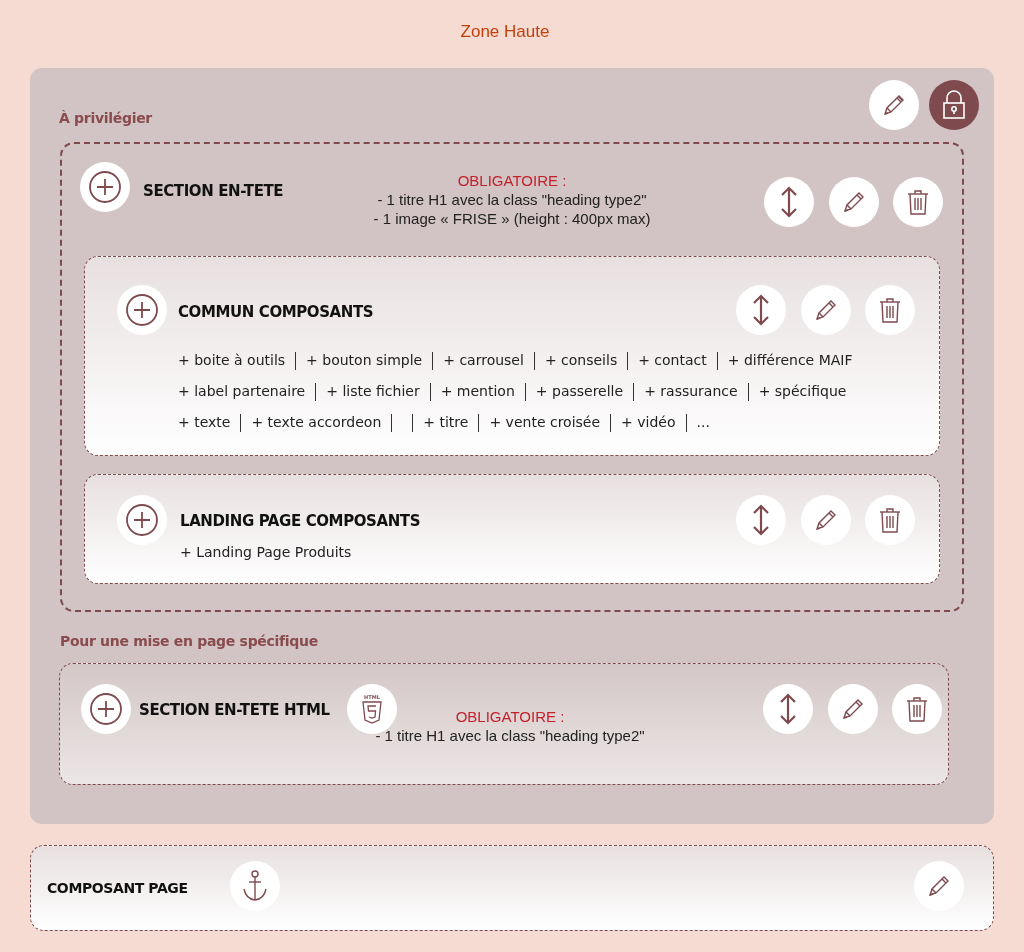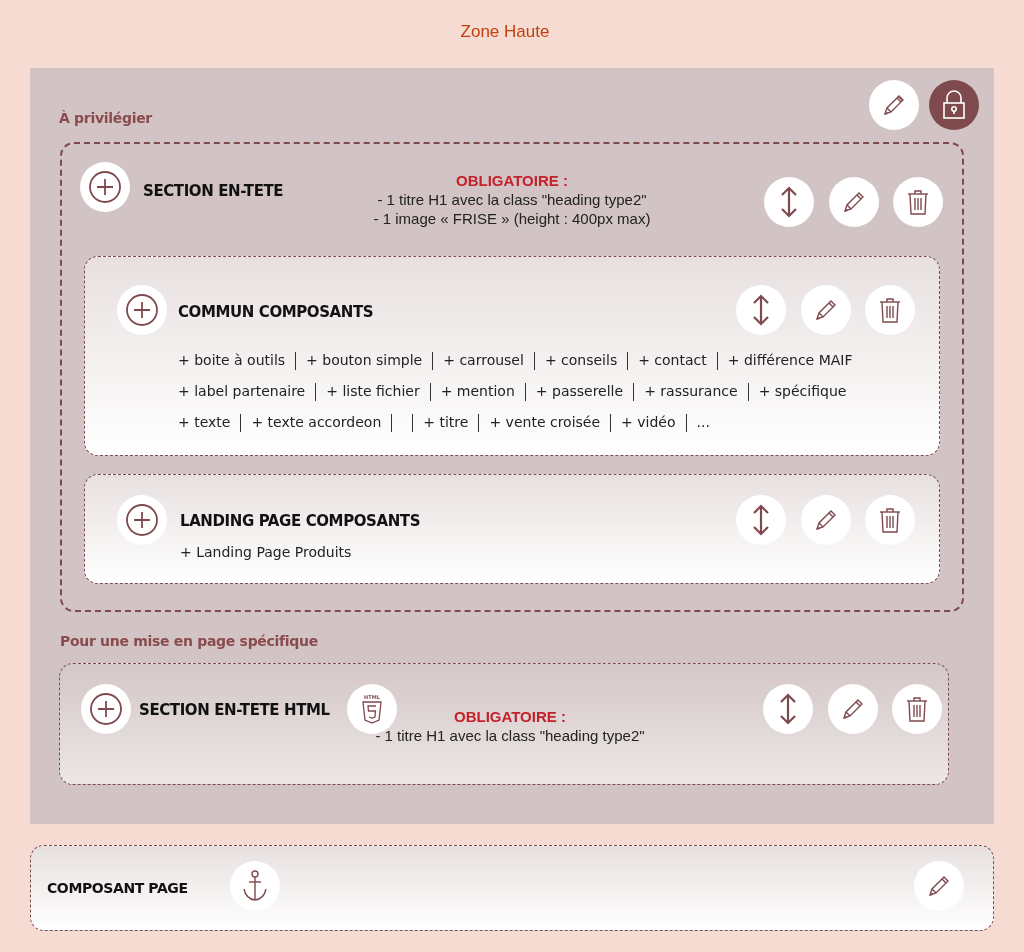--- a/index.html
+++ b/index.html
@@ -8,21 +8,21 @@
     background: #f5dbd2;
     font-family: "Liberation Sans", sans-serif;
     position: relative;
   }
   .zone-title {
     position: absolute; left: 0; top: 22px; width: 1010px; text-align: center;
     font-size: 17px; color: #c2410c;
   }
   .main-zone {
     position: absolute; left: 30px; top: 68px; width: 964px; height: 756px;
-    background: #d2c4c4; border-radius: 0;
+    background: #d2c4c4; border-radius: 12px;
   }
   .section-label {
     position: absolute; font-family: "DejaVu Sans", sans-serif; font-weight: bold;
     font-size: 14px; color: #8a4b4f; letter-spacing: -0.3px;
   }
   .dashed {
     position: absolute; border: 2px dashed #7f4a4e; border-radius: 14px;
   }
   .dashed.thin { border-width: 1px; }
   .grad {
@@ -38,21 +38,21 @@
   }
   .circle.dark { background: #7f4a4e; }
   .circle svg { display: block; }
   .title-bold {
     position: absolute; font-family: "DejaVu Sans", sans-serif; font-weight: bold;
     font-size: 15px; color: #111; letter-spacing: -0.4px;
   }
   .oblig {
     position: absolute; text-align: center; font-size: 15px; color: #222; line-height: 19px;
   }
-  .oblig .red { color: #c4202a; font-weight: bold; }
+  .oblig .red { color: #c4202a; font-weight: normal; }
   .chips {
     position: absolute; font-family: "DejaVu Sans", sans-serif; font-size: 14px; color: #222;
     line-height: 31px;
   }
   .chip-row { display: flex; align-items: center; white-space: nowrap; }
   .chip { display: inline-block; }
   .sep { display: inline-block; width: 1px; height: 18px; background: #333; margin: 0 10px; vertical-align: middle; }
 </style>
 </head>
 <body>

